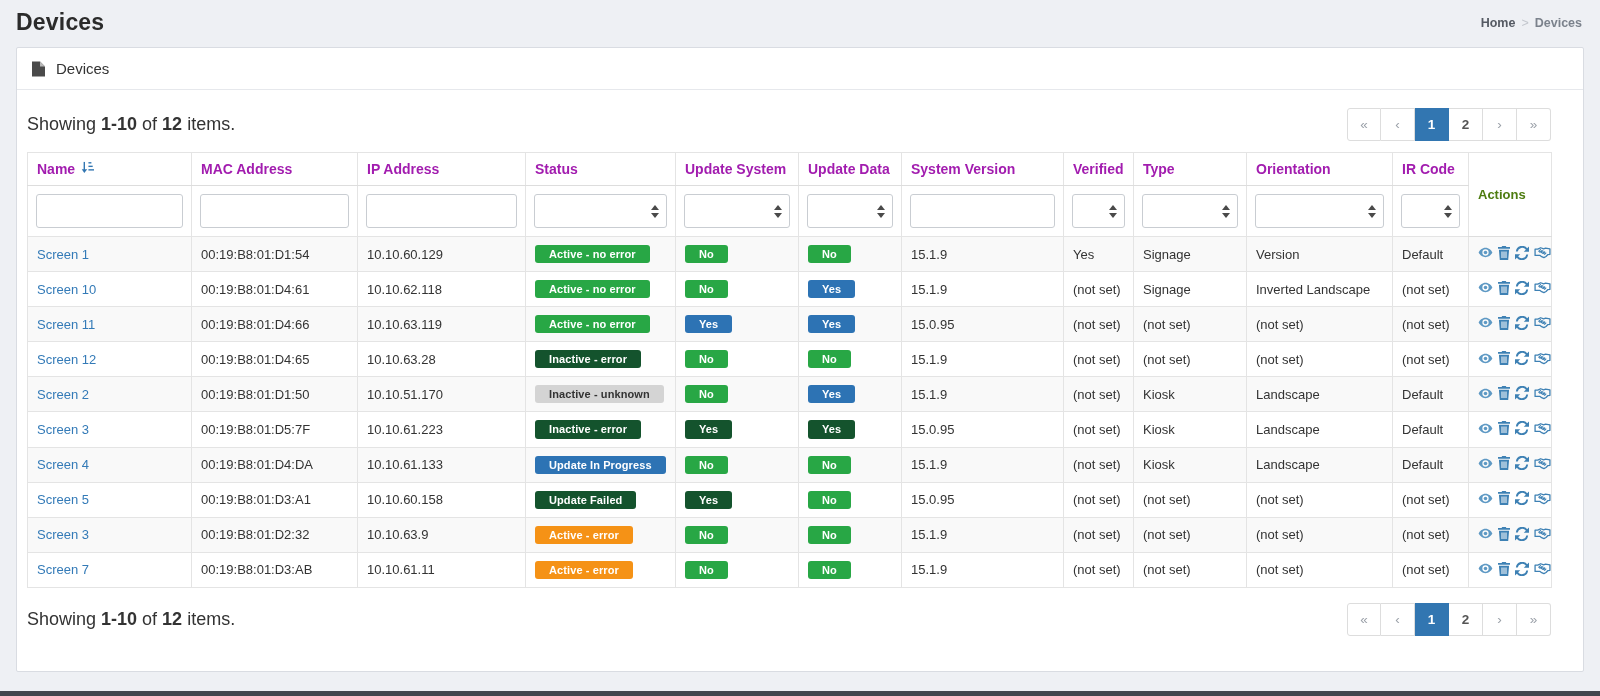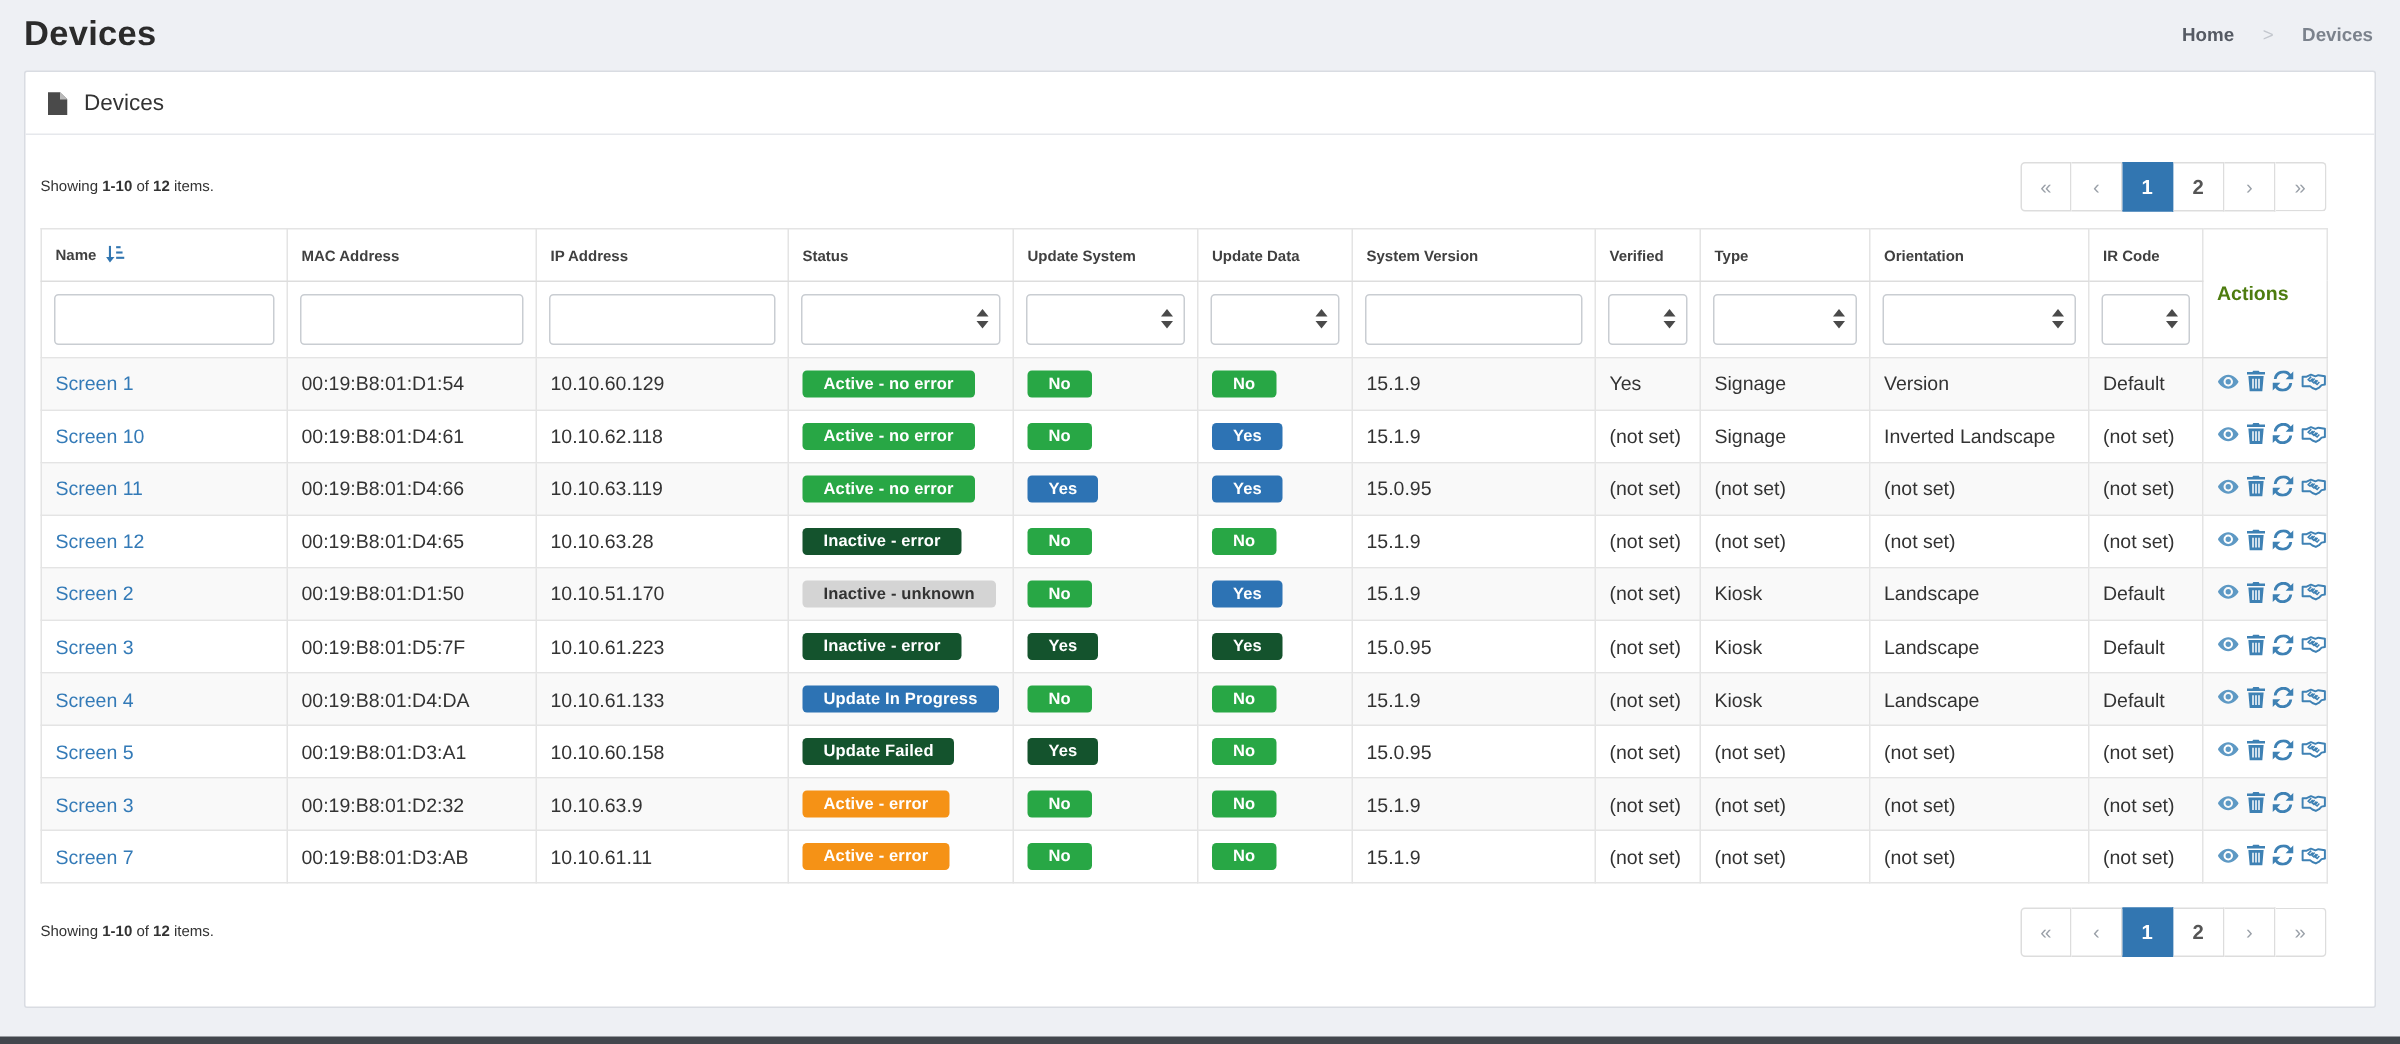--- a/index.html
+++ b/index.html
@@ -10,21 +10,21 @@
     color: #333;
     font-size: 13px;
     position: relative;
   }
   
   .page-header {
     display: flex; align-items: center; justify-content: space-between;
     padding: 9px 18px 11px 16px;
   }
   .page-title { font-size: 23px; font-weight: 600; color: #2b2b2b; letter-spacing: .2px; }
-  .breadcrumb { font-size: 12.5px; color: #8a8f98; display: flex; gap: 19px; align-items: center; }
+  .breadcrumb { font-size: 12.5px; color: #8a8f98; display: flex; gap: 6px; align-items: center; }
   .breadcrumb .home { color: #555a63; font-weight: 600; cursor: pointer; }
   .breadcrumb .sep { color: #c2c6cd; }
   .breadcrumb .current { color: #7b828c; font-weight: 600; }
 
   
   .panel {
     margin: 0 16px; background: #fff;
     border: 1px solid #d9dce2; border-radius: 2px;
     height: 625px;
   }
@@ -33,21 +33,21 @@
     font-size: 15px; color: #333; display: flex; align-items: center; gap: 11px;
   }
   .panel-heading svg { display: block; }
   .panel-body { padding: 10px 14px 0 10px; }
   .content-width { width: 1524px; }
 
   
   .grid-bar { display: flex; justify-content: space-between; align-items: center; }
   .grid-bar.top { margin: 4px 0 8px; min-height: 40px; }
   .grid-bar.bottom { margin: 12px 0 10px; min-height: 40px; }
-  .summary { font-size: 10px; color: #333; }
+  .summary { font-size: 18px; color: #333; }
   .summary b { font-weight: 700; }
   .pagination { display: inline-flex; }
   .pagination .page-btn {
     min-width: 34px; height: 33px; padding: 0 11px;
     display: inline-flex; align-items: center; justify-content: center;
     background: #fff; border: 1px solid #ddd; border-left-width: 0;
     font-size: 13.5px; color: #9aa0a8; cursor: pointer; user-select: none;
   }
   .pagination .page-btn:first-child { border-left-width: 1px; border-radius: 3px 0 0 3px; }
   .pagination .page-btn:last-child { border-radius: 0 3px 3px 0; }
@@ -57,21 +57,21 @@
   
   table.grid {
     width: 1524px; table-layout: fixed; border-collapse: collapse;
     background: #fff; font-size: 13px;
   }
   table.grid th, table.grid td {
     border: 1px solid #e4e4e4; padding: 8px 9px; text-align: left;
     overflow: hidden; white-space: nowrap; vertical-align: middle;
   }
   table.grid thead th { background: #fff; border-bottom: 1px solid #ddd; }
-  .hdr-link { color: #404040; font-weight: 700; font-size: 10px; text-decoration: none; cursor: pointer; display: inline-flex; align-items: center; gap: 6px; }
+  .hdr-link { color: #a21caf; font-weight: 700; font-size: 14px; text-decoration: none; cursor: pointer; display: inline-flex; align-items: center; gap: 6px; }
   th.actions-th { text-align: center; font-weight: 700; color: #4d7c0f; font-size: 13px; }
   tr.filter-row td { padding: 8px 8px; background: #fff; }
   .filter-input {
     width: 100%; height: 34px; border: 1px solid #c9cdd2; border-radius: 3px;
     padding: 4px 8px; font-size: 13px; font-family: inherit; color: #333; background: #fff;
   }
   .fselect {
     width: 100%; height: 34px; border: 1px solid #c9cdd2; border-radius: 3px;
     background: #fff; display: flex; align-items: center; justify-content: flex-end;
     padding: 0 7px; cursor: pointer;

